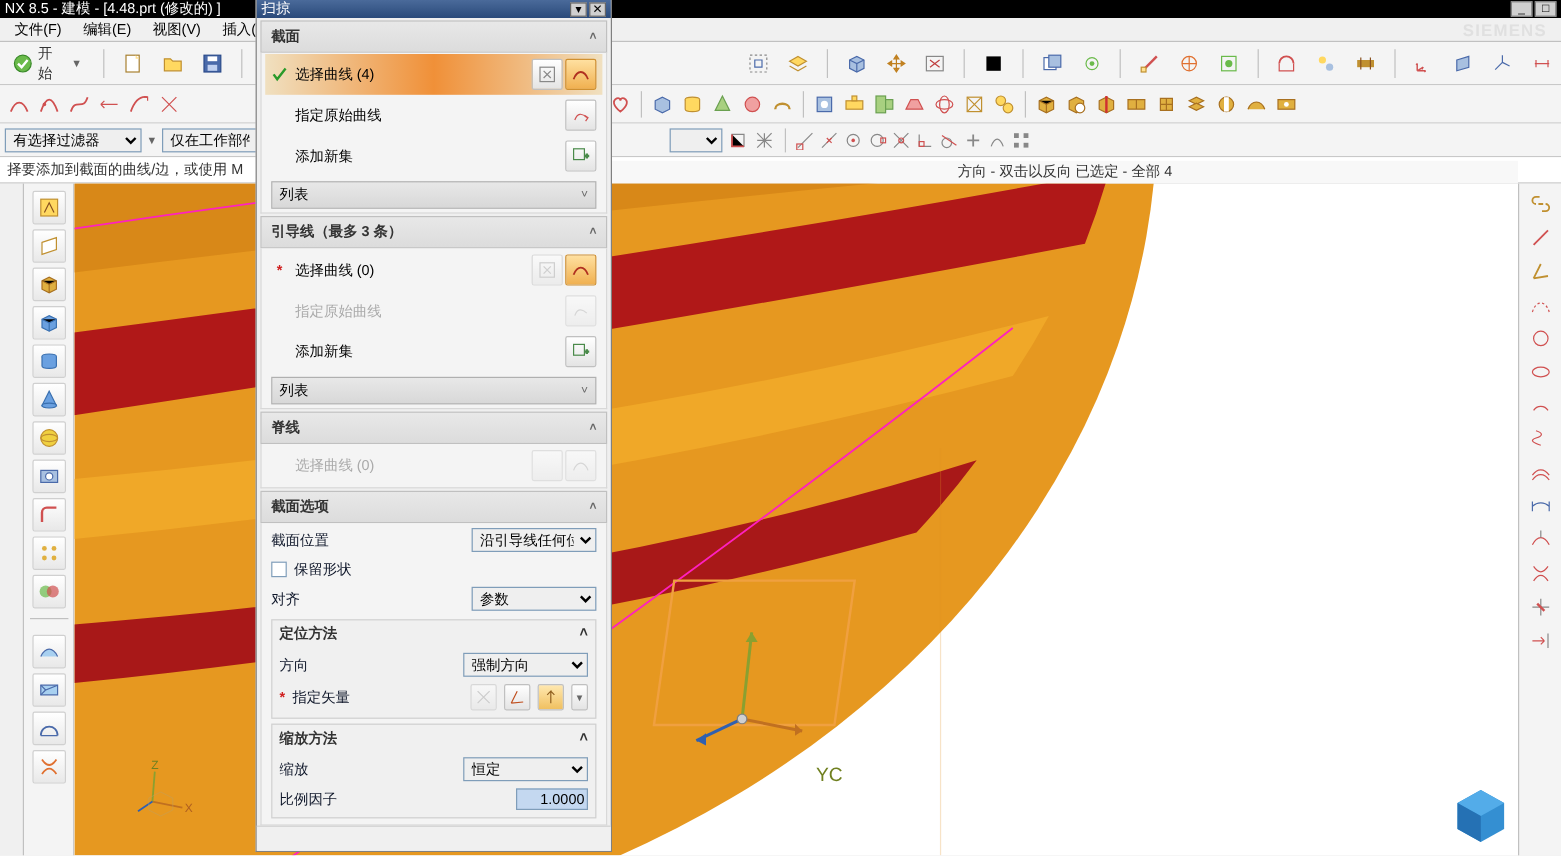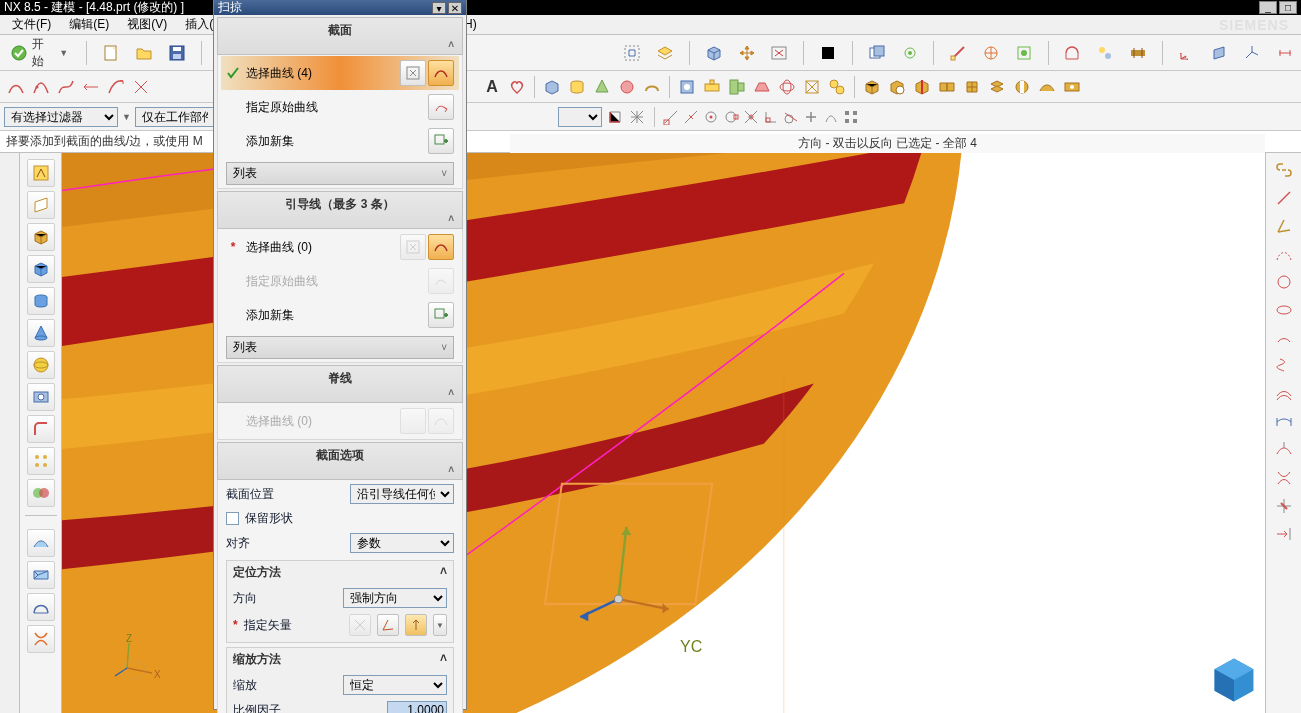--- a/index.html
+++ b/index.html
@@ -33,25 +33,25 @@
 .left-tools .tico { width: 28px; height: 28px; border: 1px solid #d0d0d0; background: linear-gradient(#fff,#e8e8e8); border-radius: 2px; display: flex; align-items: center; justify-content: center; }
 .left-tools .sep { width: 32px; height: 10px; border-top: 1px solid #c0c0c0; margin-top: 4px; }
 
 .viewport { flex: 1; background: #ffffff; position: relative; overflow: hidden; }
 .right-tools { width: 36px; background: #f4f4f4; border-left: 1px solid #c0c0c0; display: flex; flex-direction: column; align-items: center; gap: 6px; padding: 6px 2px; }
 .right-tools .rico { width: 24px; height: 22px; display: flex; align-items: center; justify-content: center; }
 
 .statusbar { position: absolute; left: 510px; top: 134px; right: 36px; height: 20px; background: #f8f8f8; border-bottom: 1px solid #c0c0c0; display: flex; align-items: center; justify-content: center; color: #333; font-size: 12px; z-index: 0; }
 
 
-.dialog { position: absolute; left: 213px; top: 0; width: 254px; height: 710px; background: #efefef; border: 1px solid #808080; border-top: none; z-index: 10; display: flex; flex-direction: column; }
+.dialog { position: absolute; left: 213px; top: 0; width: 297px; height: 710px; background: #efefef; border: 1px solid #808080; border-top: none; z-index: 10; display: flex; flex-direction: column; }
 .dialog-title { height: 15px; background: linear-gradient(#4a6a9a,#2a4a7a); color: #fff; padding: 0 4px; display: flex; align-items: center; font-size: 11px; }
 .dialog-title .x { margin-left: auto; display: flex; gap: 2px; }
 .dialog-title .x span { width: 14px; height: 12px; background: #d0d0d0; color: #000; text-align: center; line-height: 11px; border: 1px solid #666; font-size: 10px; }
-.section-header { background: linear-gradient(#e8e8e8,#dcdcdc); border: 1px solid #c0c0c0; padding: 4px 8px; display: flex; align-items: center; font-weight: bold; color: #333; margin: 2px 3px 0; cursor: pointer; flex-direction: column; }
+.section-header { background: linear-gradient(#e8e8e8,#dcdcdc); border: 1px solid #c0c0c0; padding: 4px 8px; display: flex; align-items: center; font-weight: bold; color: #333; margin: 2px 3px 0; cursor: pointer; }
 .section-header .chev { margin-left: auto; color: #666; font-size: 10px; }
 .section-body { padding: 1px 8px; margin: 0 3px; background: #f4f4f4; border: 1px solid #d8d8d8; border-top: none; }
 .section-sub { margin: 4px 0; padding: 3px 6px; border: 1px solid #d0d0d0; background: #f0f0f0; }
 .section-sub .sub-head { font-weight: bold; color: #333; padding-bottom: 4px; display: flex; }
 .row { display: flex; align-items: center; padding: 3px 0; gap: 6px; }
 .row .label { flex: 0 0 auto; color: #0f172a; }
 .row .fill { flex: 1; }
 .row select, .row input[type=text] { border: 1px solid #7f9db9; padding: 1px 2px; font-size: 12px; }
 .pick-row { display: flex; align-items: center; padding: 4px 0; gap: 6px; }
 .pick-row .mark { width: 14px; height: 14px; display: inline-flex; align-items: center; justify-content: center; }

